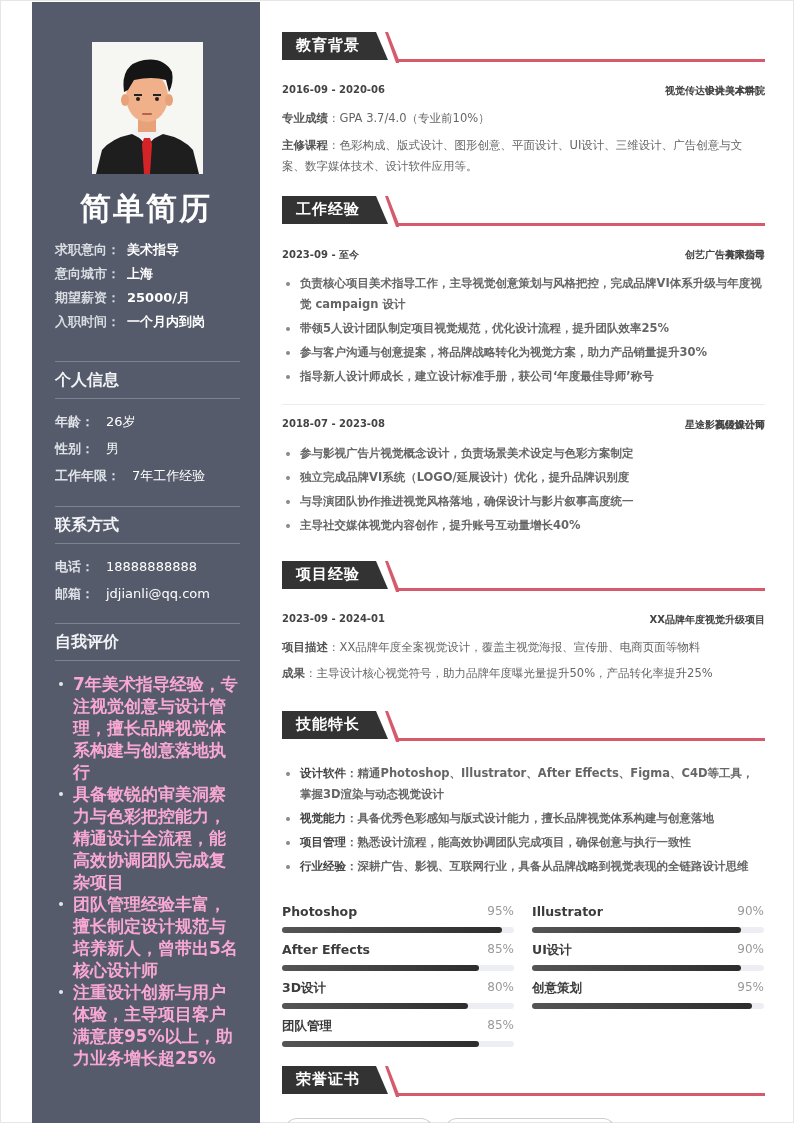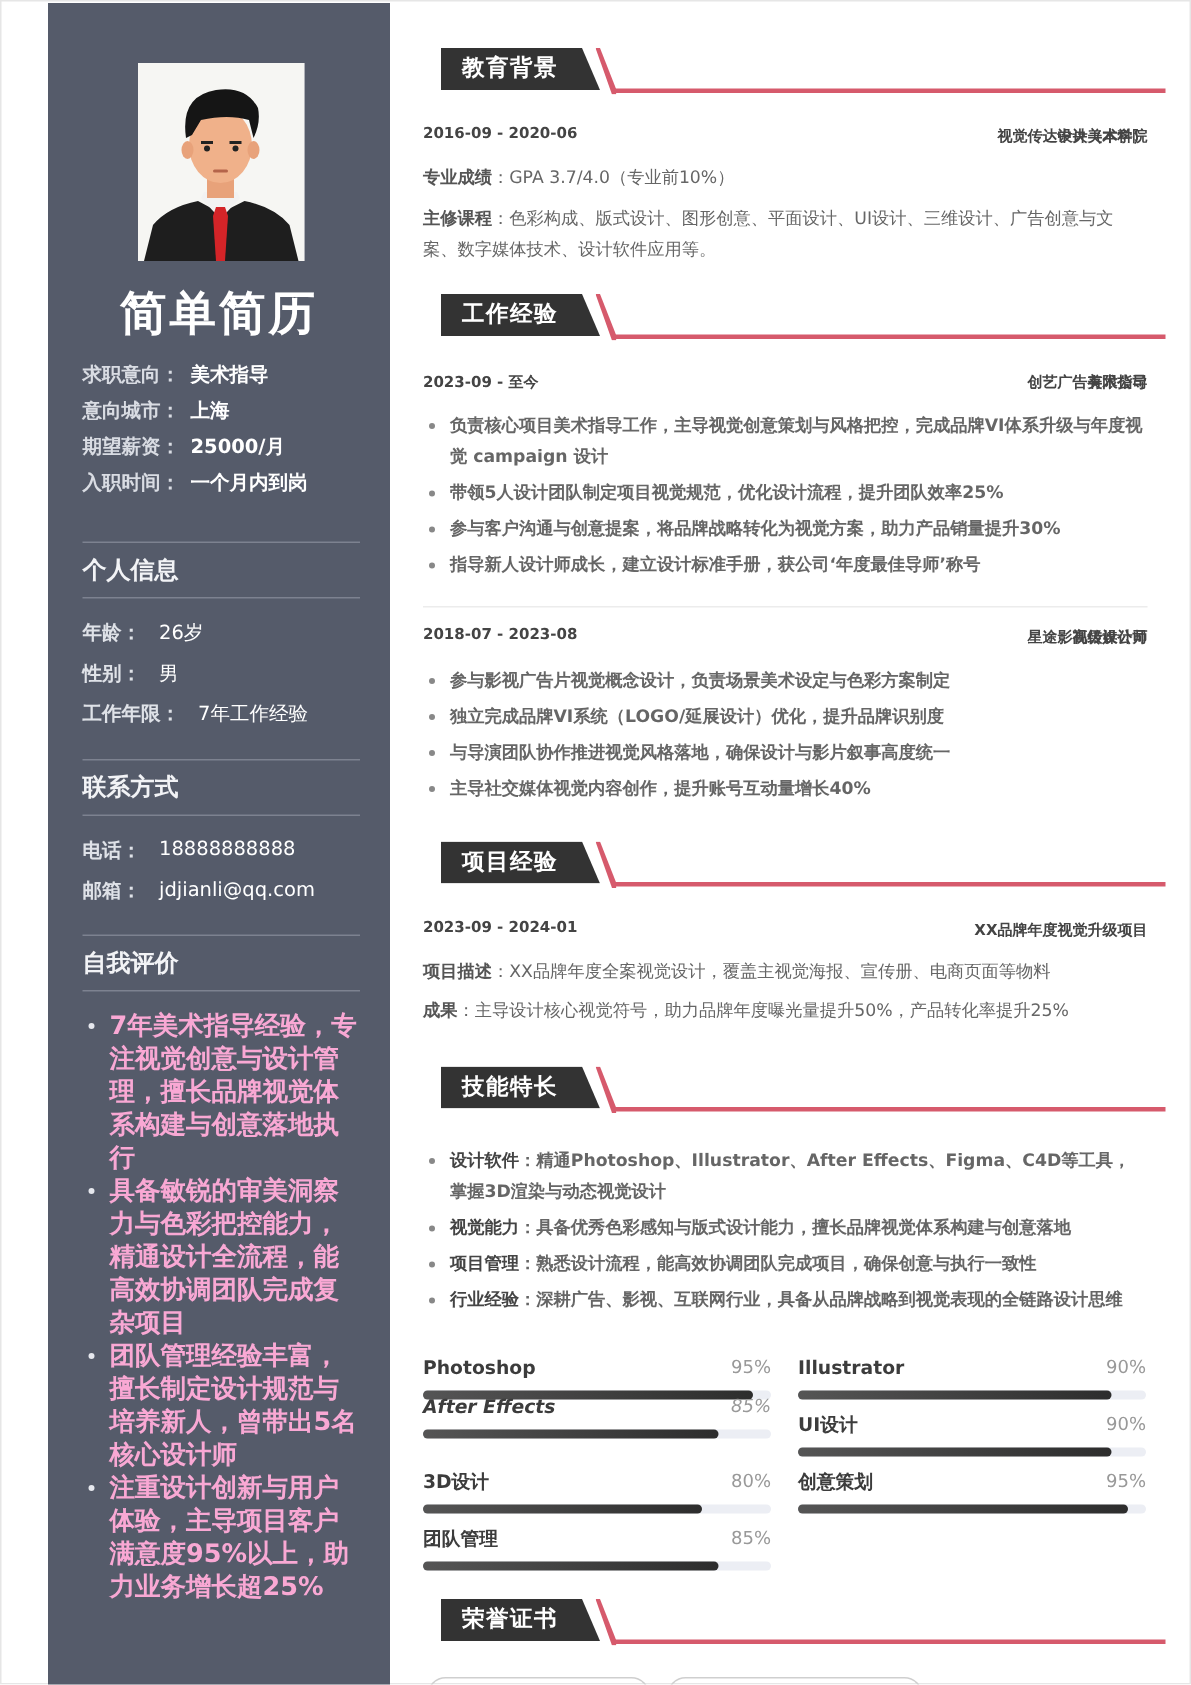--- a/index.html
+++ b/index.html
@@ -23,21 +23,21 @@
   .kv { display: flex; align-items: center; height: 27px; font-size: 13px; }
   .kv .k { font-weight: bold; color: #dfe2e8; margin-right: 12px; }
   .kv .v { color: #fff; }
 
   .self-list { list-style: none; margin-top: 12px; }
   .self-list li { position: relative; padding-left: 18px; font-size: 17px; font-weight: bold; line-height: 22px; color: #f9a8d4; margin-bottom: 0px; }
   .self-list li::before { content: ""; position: absolute; left: 4px; top: 9px; width: 4px; height: 4px; border-radius: 50%; background: #e6e8ee; }
 
   
   .main { position: absolute; left: 281px; top: 0; width: 483px; }
-  .sec-head { position: absolute; left: 12px; width: 483px; height: 30px; padding-left: 32px; }
+  .sec-head { position: absolute; left: 0; width: 483px; height: 30px; padding-left: 32px; }
   .sec-head .tab { position: absolute; left: 0; top: 0; height: 28px; width: 106px; background: #333333; clip-path: polygon(0 0, 94px 0, 106px 28px, 0 28px); }
   .sec-head .tab span { position: absolute; left: 14px; top: 4px; font-size: 15px; font-weight: bold; color: #fff; letter-spacing: 1px; }
   .sec-head .slash { position: absolute; left: 103px; top: 0; width: 14px; height: 31px; background: #d65a6c; clip-path: polygon(0 0, 3px 0, 14px 28px, 14px 31px, 11px 31px); }
   .sec-head .line { position: absolute; left: 114px; top: 27px; width: 369px; height: 3px; background: #d65a6c; }
 
   .row3 { position: absolute; left: 0; width: 483px; height: 20px; font-size: 10px; font-weight: bold; color: #444; }
   .row3 .c1 { position: absolute; left: 0; top: 0; }
   .row3 .c2 { position: absolute; left: 0; width: 483px; text-align: right; top: 0; }
   .row3 .c3 { position: absolute; right: 0; top: 0; }
 
@@ -256,21 +256,21 @@
             <div class="fill" style="width: 95%;"></div>
           </div>
       </div>
       <div class="skill" style="left:250px;top:0;">
         <span class="nm">Illustrator</span>
         <span class="pc">90%</span>
         <div class="track">
             <div class="fill" style="width: 90%;"></div>
           </div>
       </div>
-      <div class="skill" style="left:0;top:26px;font-style:italic;">
+      <div class="skill" style="left:0;top:38px;">
         <span class="nm">After Effects</span>
         <span class="pc">85%</span>
         <div class="track">
             <div class="fill" style="width: 85%;"></div>
           </div>
       </div>
       <div class="skill" style="left:250px;top:38px;">
         <span class="nm">UI设计</span>
         <span class="pc">90%</span>
         <div class="track">

